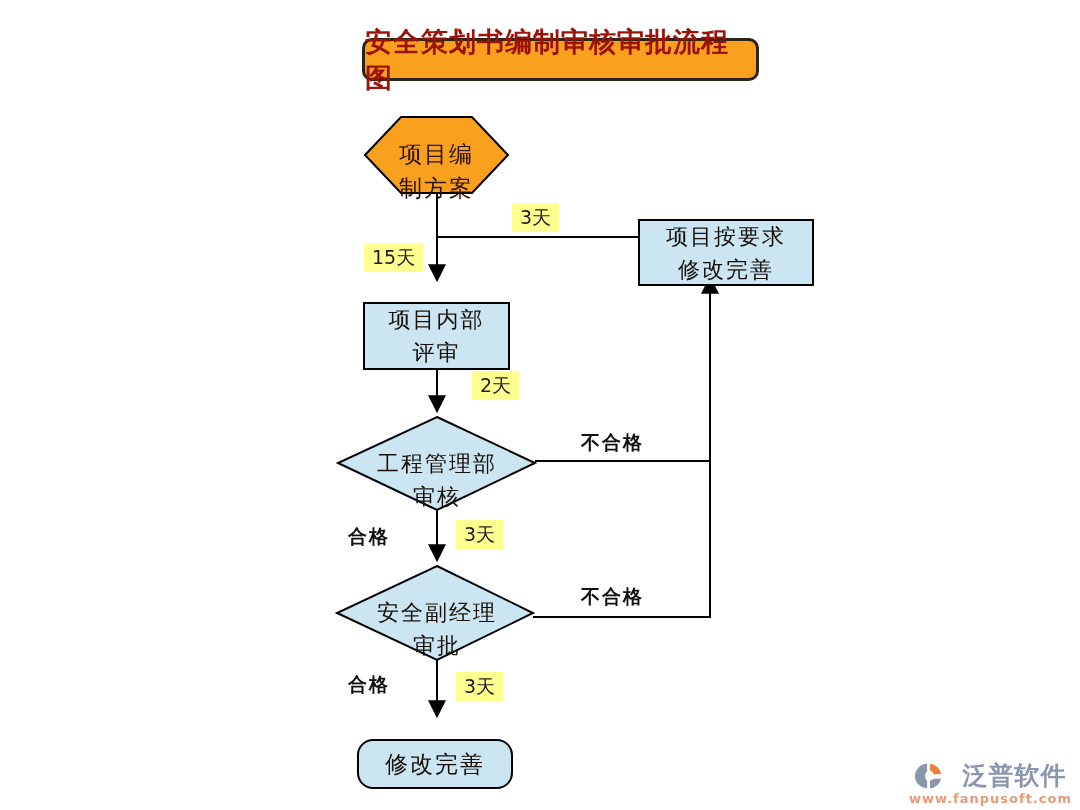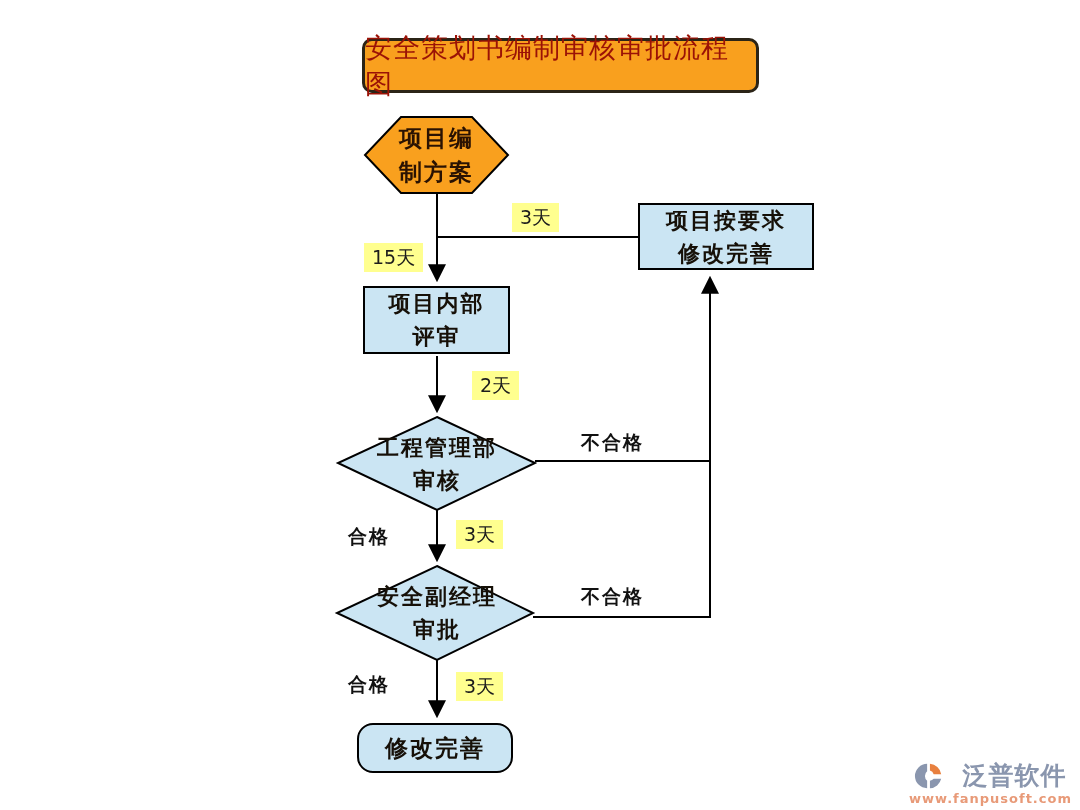--- a/index.html
+++ b/index.html
@@ -3,28 +3,28 @@
 <meta charset="utf-8">
 <style>
   html,body{margin:0;padding:0;background:#fff;}
   .canvas{
     position:relative;width:1080px;height:810px;background:#ffffff;overflow:hidden;
     font-family:"DejaVu Serif","Liberation Serif",serif;
   }
   .layer{position:absolute;left:0;top:0;}
   .node{
     position:absolute;display:flex;flex-direction:column;align-items:center;justify-content:center;
-    text-align:center;font-weight:bold;color:#161008;line-height:1.5;letter-spacing:2px;
+    text-align:center;font-weight:normal;color:#161008;line-height:1.5;letter-spacing:2px;margin-top:16px;
   }
   .box{background:var(--light-blue,#cbe5f3);border:2px solid #000;box-sizing:border-box;}
   .title-box{
-    position:absolute;left:362px;top:38px;width:397px;height:55px;
+    position:absolute;left:362px;top:38px;width:397px;height:43px;
     background:var(--orange,#f9a01e);border:3px solid #2b2417;border-radius:10px;
     display:flex;align-items:center;justify-content:center;box-sizing:border-box;
-    color:var(--title-text,#9b1206);font-size:27px;font-weight:normal;letter-spacing:1px;
+    color:var(--title-text,#9b1206);font-size:27px;font-weight:bold;letter-spacing:1px;
   }
   #start-text{left:365px;top:117px;width:143px;height:76px;font-size:23px;color:#2a1202;}
   #modify-box{left:638px;top:203px;width:176px;height:67px;font-size:22px;}
   #internal-box{left:363px;top:286px;width:147px;height:68px;font-size:22px;}
   #dept-text{left:342px;top:424px;width:190px;height:80px;font-size:22px;background:transparent;}
   #deputy-text{left:342px;top:573px;width:190px;height:80px;font-size:22px;background:transparent;justify-content:center;}
   #implement-box{left:357px;top:723px;width:156px;height:50px;border-radius:16px;font-size:23px;}
   .tag{
     position:absolute;background:var(--yellow,#ffff8f);color:#1c1c1c;
     font-family:"DejaVu Sans","Liberation Sans",sans-serif;

